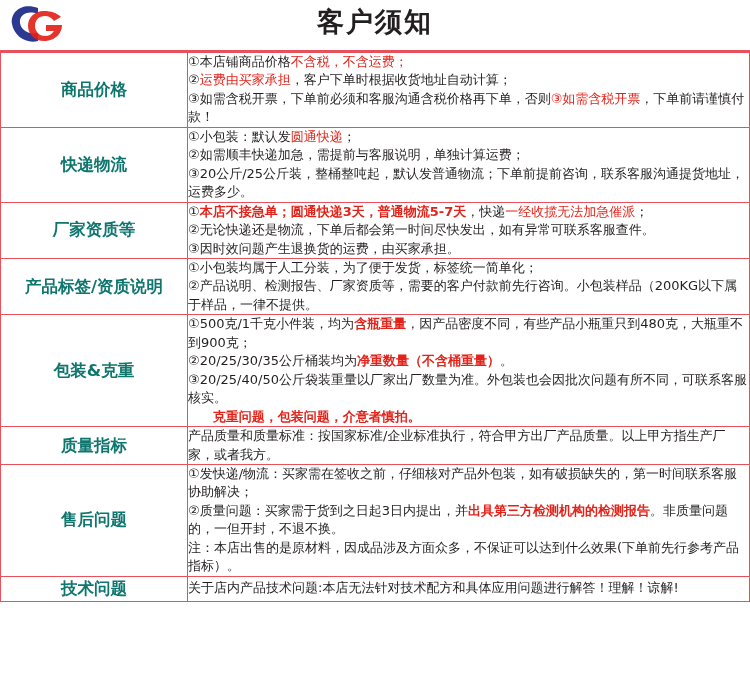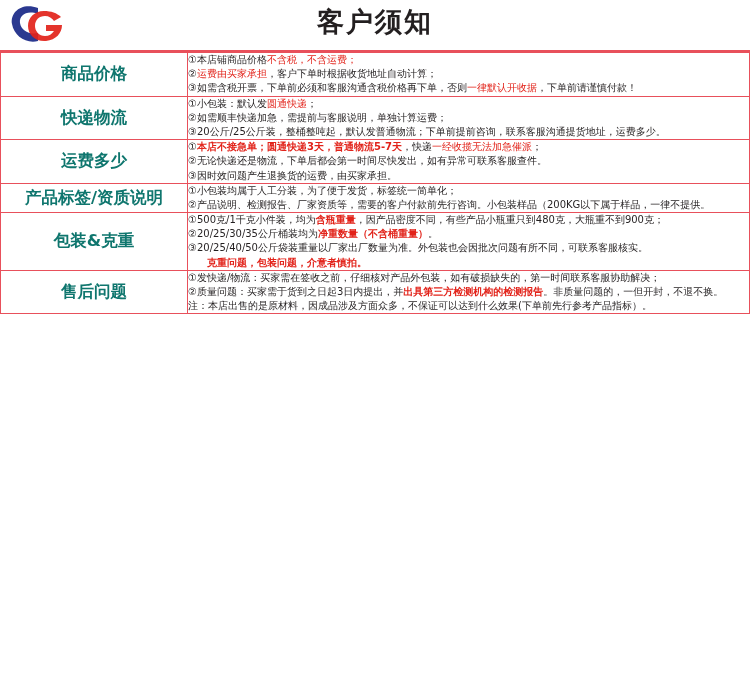--- a/index.html
+++ b/index.html
@@ -60,21 +60,21 @@
     width: 186px;
     text-align: center;
     font-size: 16.5px;
     font-weight: bold;
     color: #0f766e;
     padding: 4px 2px;
     line-height: 1.45;
   }
   td.content {
     padding: 5px 7px 5px 9px;
-    font-size: 10px;
+    font-size: 13px;
     line-height: 1.42;
     color: #231f20;
   }
   td.content p {
     margin: 0;
     padding: 0;
   }
   .red {
     color: #e2231a;
   }
@@ -99,33 +99,33 @@
     <div class="title">客户须知</div>
   </div>
 
   <table class="notice">
     <tbody>
         <tr>
           <td class="label">商品价格</td>
           <td class="content">
             <p><span>①本店铺商品价格</span><span class="red">不含税，不含运费；</span></p>
             <p><span>②</span><span class="red">运费由买家承担</span><span>，客户下单时根据收货地址自动计算；</span></p>
-            <p><span>③如需含税开票，下单前必须和客服沟通含税价格再下单，否则</span><span class="red">一律默认开收据</span><span>，下单前请谨慎付款！</span></p>
+            <p><span>③如需含税开票，下单前必须和客服沟通含税价格再下单，否则</span><span class="red">③如需含税开票</span><span>，下单前请谨慎付款！</span></p>
           </td>
         </tr>
         <tr>
           <td class="label">快递物流</td>
           <td class="content">
             <p><span>①小包装：默认发</span><span class="red">圆通快递</span><span>；</span></p>
             <p><span>②如需顺丰快递加急，需提前与客服说明，单独计算运费；</span></p>
             <p><span>③20公斤/25公斤装，整桶整吨起，默认发普通物流；下单前提前咨询，联系客服沟通提货地址，运费多少。</span></p>
           </td>
         </tr>
         <tr>
-          <td class="label">运费多少</td>
+          <td class="label">厂家资质等</td>
           <td class="content">
             <p><span>①</span><span class="redbold">本店不接急单；圆通快递3天，普通物流5-7天</span><span>，快递</span><span class="red">一经收揽无法加急催派</span><span>；</span></p>
             <p><span>②无论快递还是物流，下单后都会第一时间尽快发出，如有异常可联系客服查件。</span></p>
             <p><span>③因时效问题产生退换货的运费，由买家承担。</span></p>
           </td>
         </tr>
         <tr>
           <td class="label">产品标签/资质说明</td>
           <td class="content">
             <p><span>①小包装均属于人工分装，为了便于发货，标签统一简单化；</span></p>
@@ -135,23 +135,35 @@
         <tr>
           <td class="label">包装&amp;克重</td>
           <td class="content">
             <p><span>①500克/1千克小件装，均为</span><span class="redbold">含瓶重量</span><span>，因产品密度不同，有些产品小瓶重只到480克，大瓶重不到900克；</span></p>
             <p><span>②20/25/30/35公斤桶装均为</span><span class="redbold">净重数量（不含桶重量）</span><span>。</span></p>
             <p><span>③20/25/40/50公斤袋装重量以厂家出厂数量为准。外包装也会因批次问题有所不同，可联系客服核实。</span></p>
             <p style="text-indent: 1.9em;"><span class="redbold">克重问题，包装问题，介意者慎拍。</span></p>
           </td>
         </tr>
         <tr>
+          <td class="label">质量指标</td>
+          <td class="content">
+            <p><span>产品质量和质量标准：按国家标准/企业标准执行，符合甲方出厂产品质量。以上甲方指生产厂家，或者我方。</span></p>
+          </td>
+        </tr>
+        <tr>
           <td class="label">售后问题</td>
           <td class="content">
             <p><span>①发快递/物流：买家需在签收之前，仔细核对产品外包装，如有破损缺失的，第一时间联系客服协助解决；</span></p>
             <p><span>②质量问题：买家需于货到之日起3日内提出，并</span><span class="redbold">出具第三方检测机构的检测报告</span><span>。非质量问题的，一但开封，不退不换。</span></p>
             <p><span>注：本店出售的是原材料，因成品涉及方面众多，不保证可以达到什么效果(下单前先行参考产品指标）。</span></p>
+          </td>
+        </tr>
+        <tr>
+          <td class="label">技术问题</td>
+          <td class="content">
+            <p><span>关于店内产品技术问题:本店无法针对技术配方和具体应用问题进行解答！理解！谅解!</span></p>
           </td>
         </tr>
       </tbody>
   </table>
 
 </div>
 
 </body></html>

